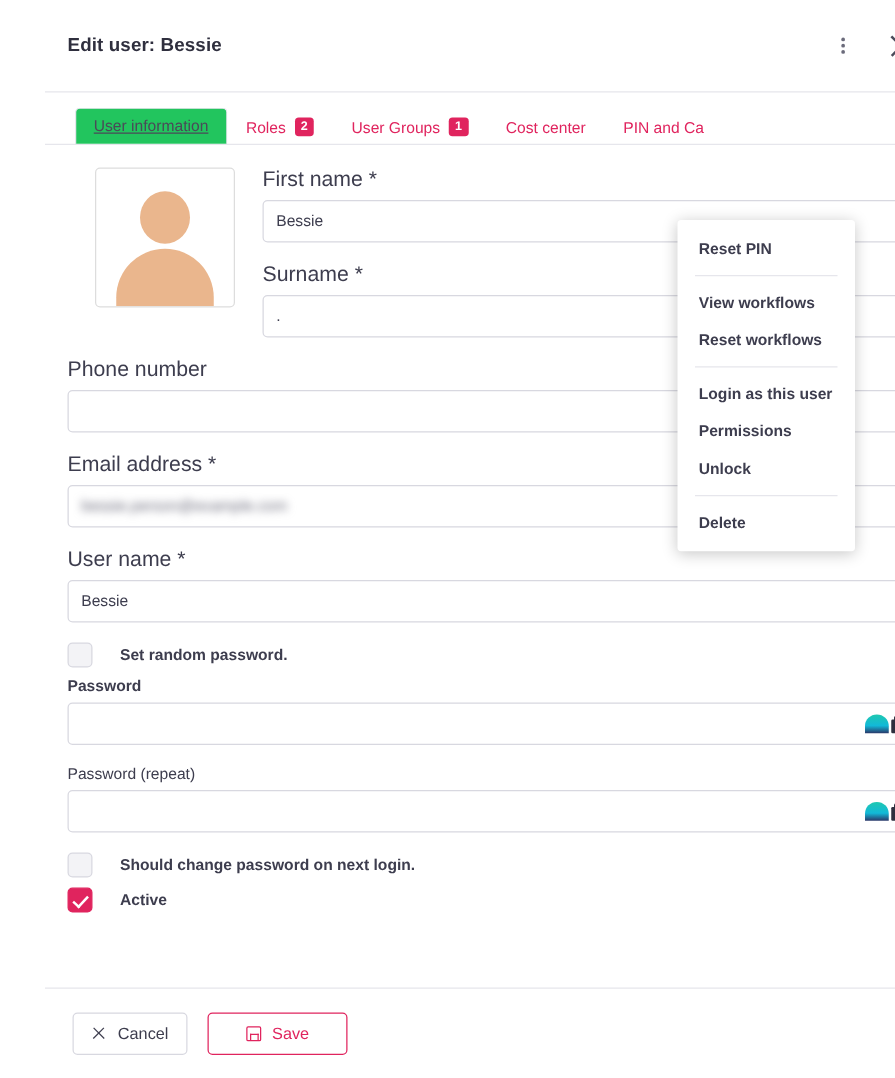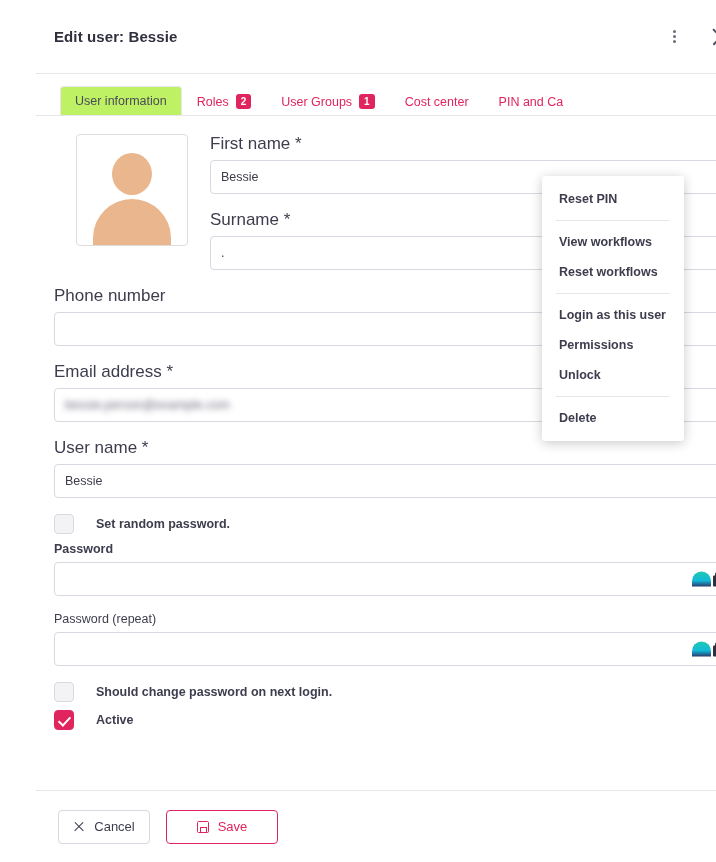--- a/index.html
+++ b/index.html
@@ -91,21 +91,22 @@
     border: 1px solid transparent;
     border-bottom: none;
     position: relative;
     top: 1px;
   }
   .tab.active {
     color: #4a4a58;
     border: 1px solid #e6e6ec;
     border-bottom: 1px solid #ffffff;
     border-radius: 4px 4px 0 0;
-    background: #bef264;
+    background: #22c55e;
+    text-decoration: underline;
   }
   .tab-badge {
     background: #e0245e;
     color: #fff;
     font-size: 10px;
     font-weight: bold;
     border-radius: 3px;
     padding: 1px 5px;
     line-height: 13px;
   }

